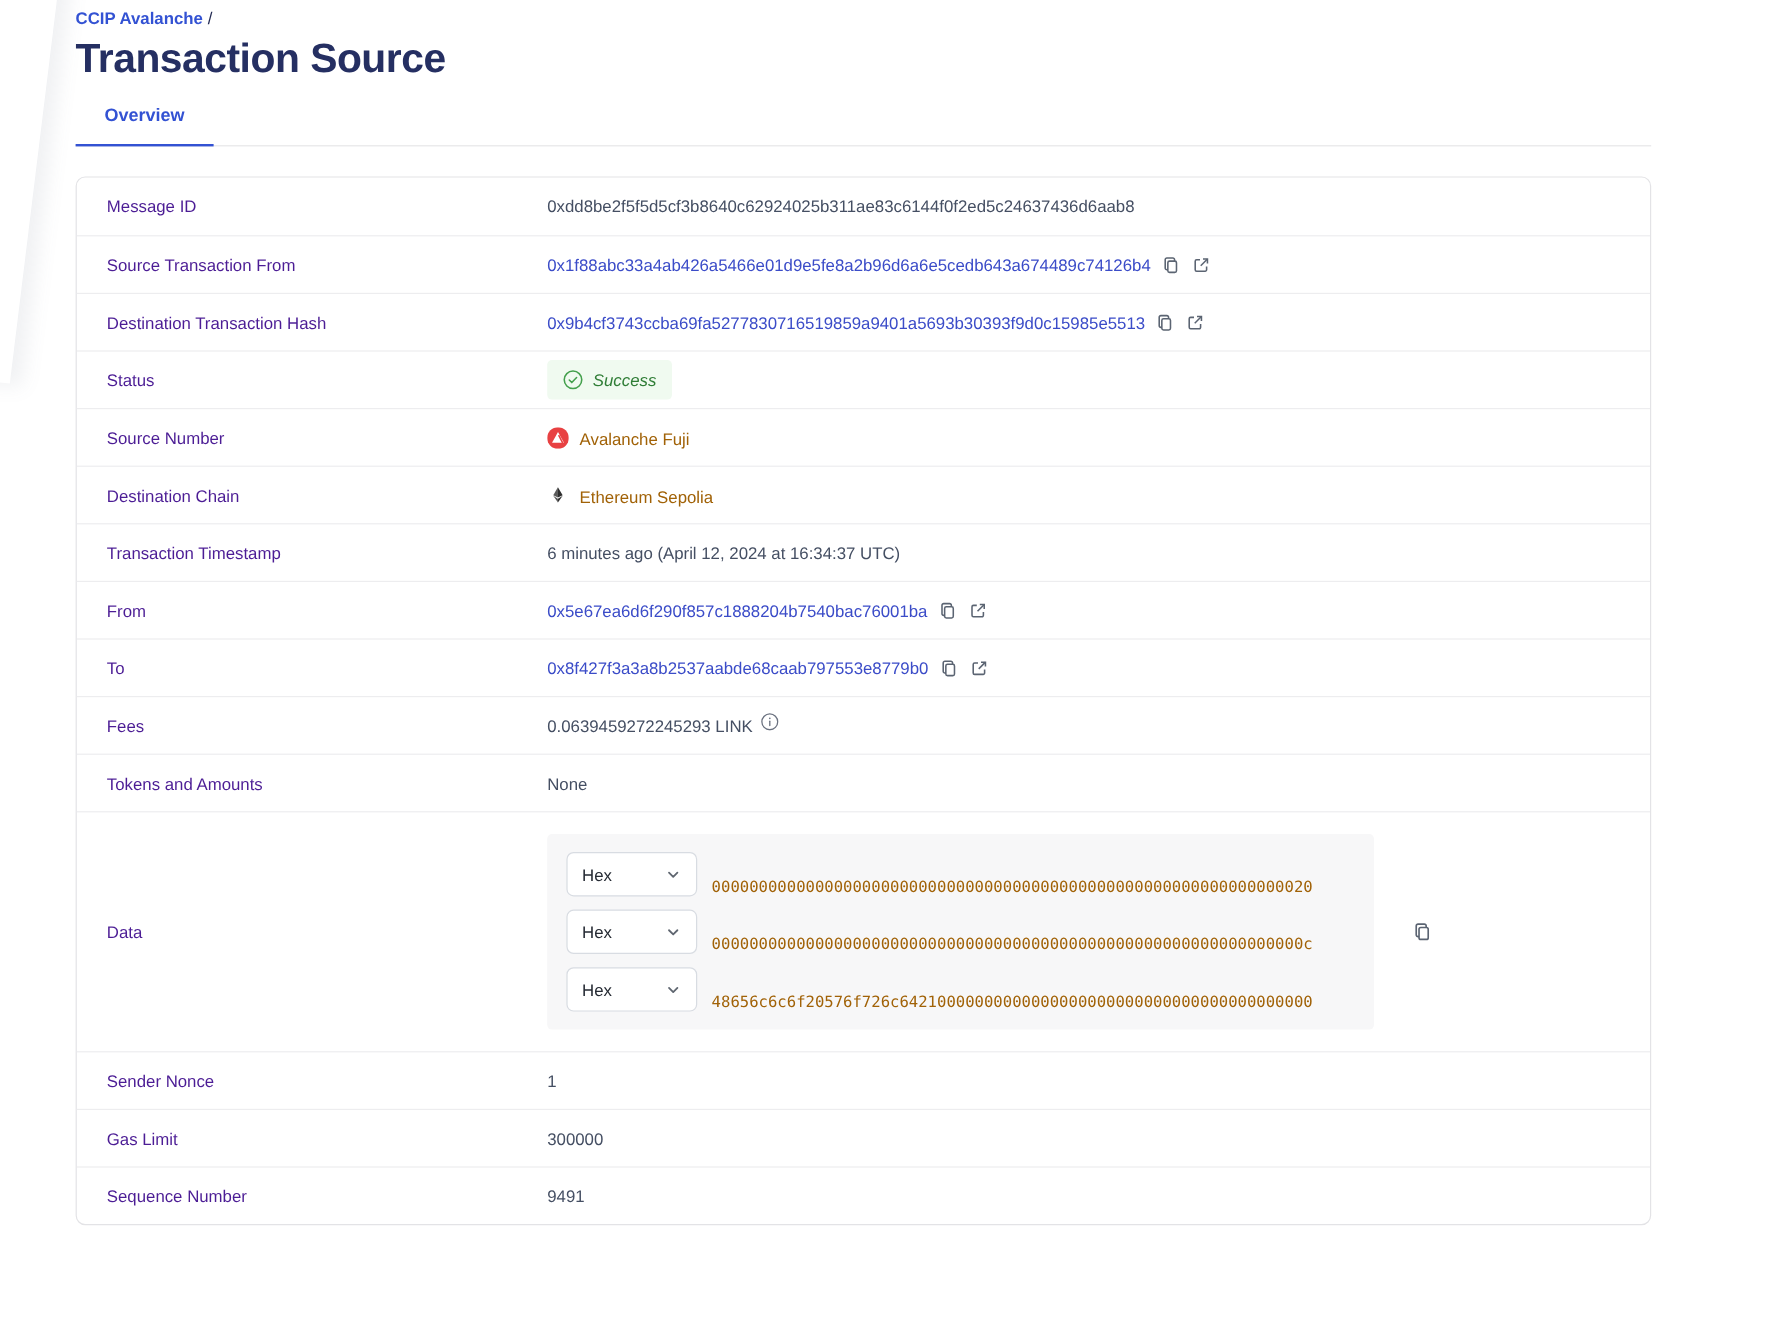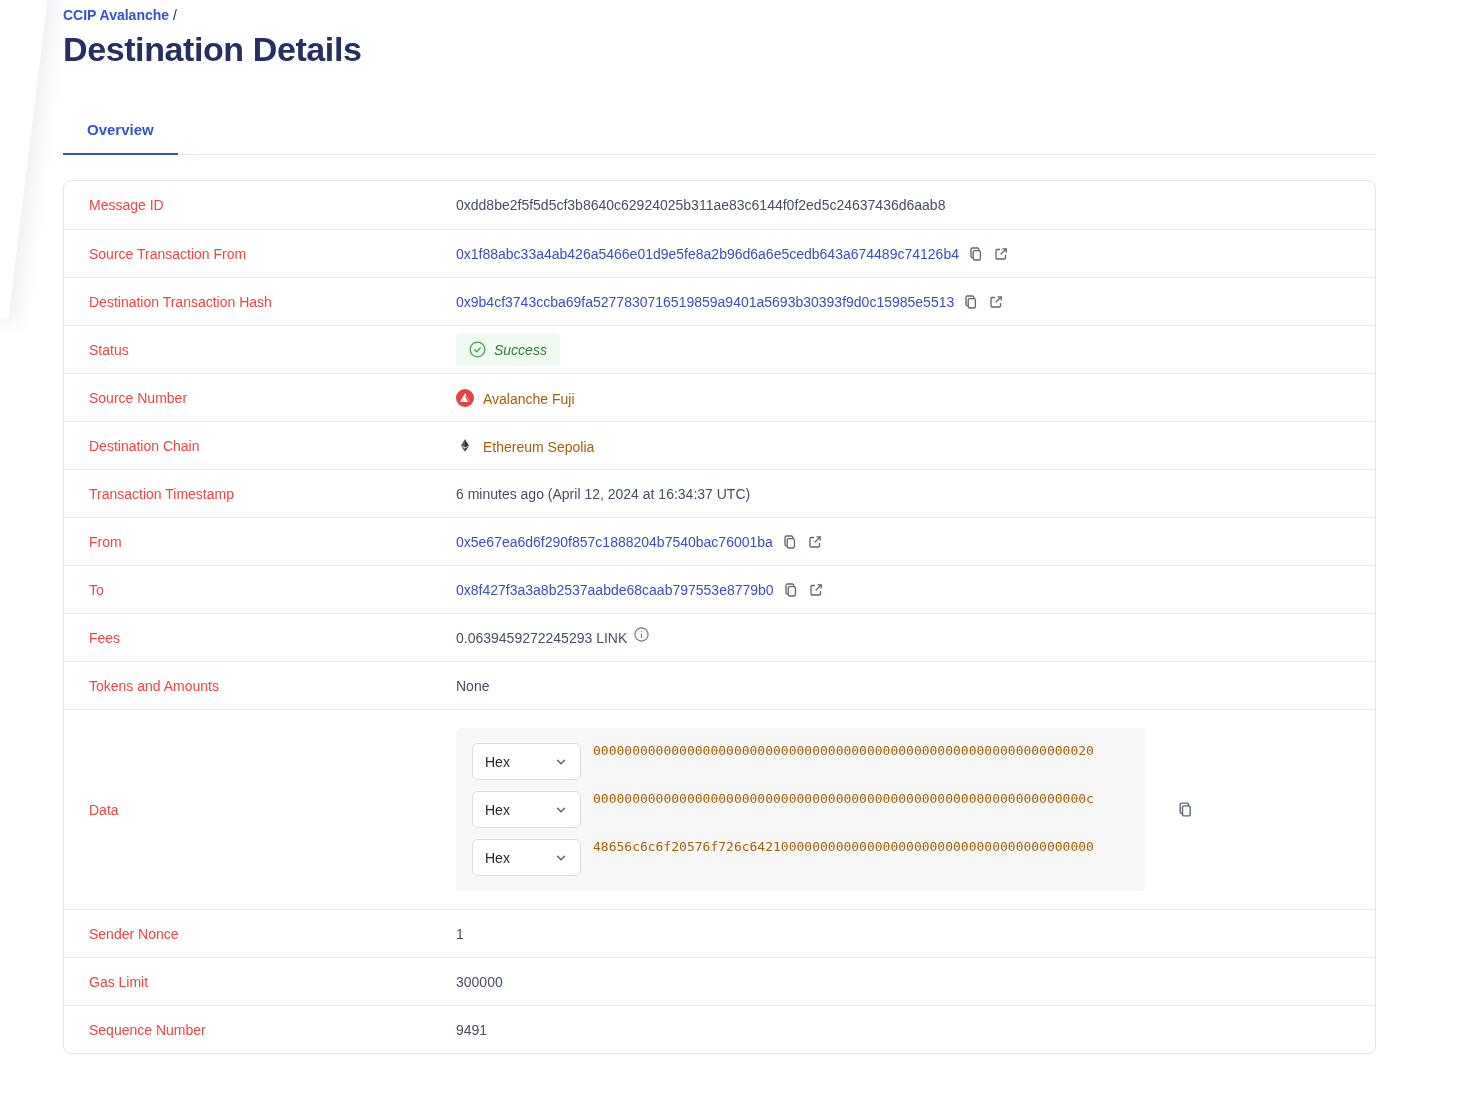--- a/index.html
+++ b/index.html
@@ -13,72 +13,72 @@
   }
 
   .content { position: relative; width: 1313px; margin-left: 63px; padding-top: 7px; }
 
   .breadcrumb { font-size: 14px; font-weight: 700; }
   .breadcrumb a { color: #3352d3; text-decoration: none; cursor: pointer; }
   .breadcrumb .sep { color: #222a53; font-weight: 400; margin-left: 4px; }
 
   .page-title { margin-top: 7px; font-size: 34px; font-weight: 700; color: #252f62; letter-spacing: -0.4px; }
 
-  .tabbar { margin-top: 52px; border-bottom: 1px solid #e6e6e8; }
+  .tabbar { margin-top: 19px; border-bottom: 1px solid #e6e6e8; }
   .tab {
     display: inline-block; padding: 0 24px 15px 24px; font-size: 15px; font-weight: 700;
     color: #3352d3; border-bottom: 2px solid #3352d3; margin-bottom: -1px; cursor: pointer;
   }
 
   .card { margin-top: 25px; border: 1px solid #e3e3e6; border-radius: 8px; background: #fff; }
 
   .row { display: flex; align-items: center; min-height: 48px; padding-left: 25px; border-top: 1px solid #ededef; }
   .row:first-child { border-top: none; }
-  .row-label { width: 331px; flex-shrink: 0; font-size: 14px; font-weight: 500; color: #ef4444; }
+  .row-label { width: 331px; flex-shrink: 0; font-size: 14px; font-weight: 500; color: #4c1d95; }
   .row-value { display: flex; align-items: center; gap: 9px; font-size: 14px; color: #454f63; margin-left: 36px; }
 
   .hash-link { color: #3b4cc8; text-decoration: none; font-weight: 500; cursor: pointer; }
 
   .icon-btn { display: inline-flex; align-items: center; justify-content: center; background: none; border: none; padding: 0; cursor: pointer; color: #5b6472; }
   .icon-btn svg { display: block; }
 
   .status-badge {
     display: inline-flex; align-items: center; gap: 8px;
     background: #f0faf0; border-radius: 4px; padding: 8px 13px;
     font-size: 14px; color: #2f7d36; font-weight: 500; font-style: italic;
   }
 
   .chain { display: inline-flex; align-items: flex-end; gap: 9px; color: #a16207; }
 
   .fees-wrap { display: flex; align-items: flex-start; gap: 7px; }
   .info-btn { margin-top: -3px; }
 
   .row-data { align-items: center; padding-top: 18px; padding-bottom: 18px; }
   .data-box { width: 689px; background: #f7f7f8; border-radius: 4px; padding: 15px 0 4px 16px; }
-  .data-line { display: flex; align-items: flex-start; height: 37px; margin-bottom: 11px; }
+  .data-line { display: flex; align-items: flex-end; height: 37px; margin-bottom: 11px; }
   .hex-select {
     width: 109px; height: 37px; flex-shrink: 0; background: #fff; border: 1px solid #d8dce2;
     border-radius: 6px; display: flex; align-items: center; justify-content: space-between;
     padding: 0 12px; font-size: 14px; color: #252a33; margin-right: 12px; cursor: pointer;
   }
   .hex-text { font-family: "DejaVu Sans Mono", monospace; font-size: 13px; color: #a16207; white-space: nowrap; }
   .data-copy { margin-left: 23px; }
 </style>
 </head>
 <body>
 
 <div class="left-sheen"></div>
 
 <div class="content">
 
   <div class="breadcrumb">
     <a>CCIP Avalanche</a><span class="sep">/</span>
   </div>
 
-  <h1 class="page-title">Destination Details</h1>
+  <h1 class="page-title">Transaction Source</h1>
 
   <div class="tabbar">
     <div class="tab">Overview</div>
   </div>
 
   <div class="card">
 
     <div class="row">
       <div class="row-label">Message ID</div>
       <div class="row-value">0xdd8be2f5f5d5cf3b8640c62924025b311ae83c6144f0f2ed5c24637436d6aab8</div>

